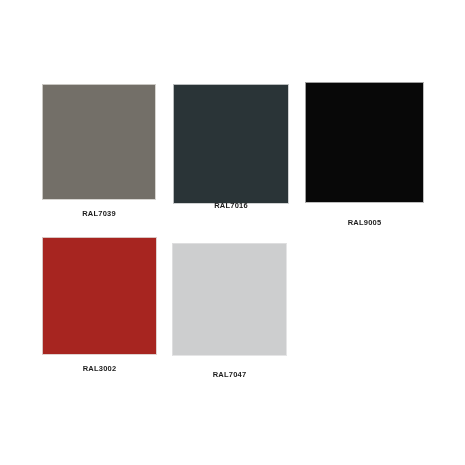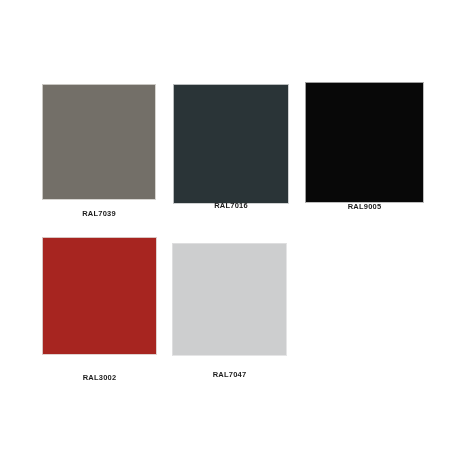--- a/index.html
+++ b/index.html
@@ -69,32 +69,32 @@
   #cell-1 .swatch-label { top: 117px; }
 
   #cell-2 { left: 305px; top: 82px;  width: 119px; }
   #cell-2 .swatch { width: 119px; height: 121px;
     background: #080808;
     border-top: 1px solid #9e9e9e;
     border-left: 1px solid #9e9e9e;
     border-right: 1px solid #bdbdbd;
     border-bottom: 1px solid #bdbdbd;
   }
-  #cell-2 .swatch-label { top: 120px; }
+  #cell-2 .swatch-label { top: 136px; }
 
   
   #cell-3 { left: 42px;  top: 237px; width: 115px; }
   #cell-3 .swatch { width: 115px; height: 118px;
     background: #a72520;
     border-top: 1px solid #d8c5c2;
     border-left: 1px solid #d8c5c2;
     border-right: 1px solid #e0d2d0;
     border-bottom: 1px solid #e0d2d0;
   }
-  #cell-3 .swatch-label { top: 136px; }
+  #cell-3 .swatch-label { top: 127px; }
 
   #cell-4 { left: 172px; top: 243px; width: 115px; }
   #cell-4 .swatch { width: 115px; height: 113px;
     background: #cdcecf;
     border-top: 1px solid #dededf;
     border-left: 1px solid #dededf;
     border-right: 1px solid #e5e5e6;
     border-bottom: 1px solid #e5e5e6;
   }
   #cell-4 .swatch-label { top: 127px; }

